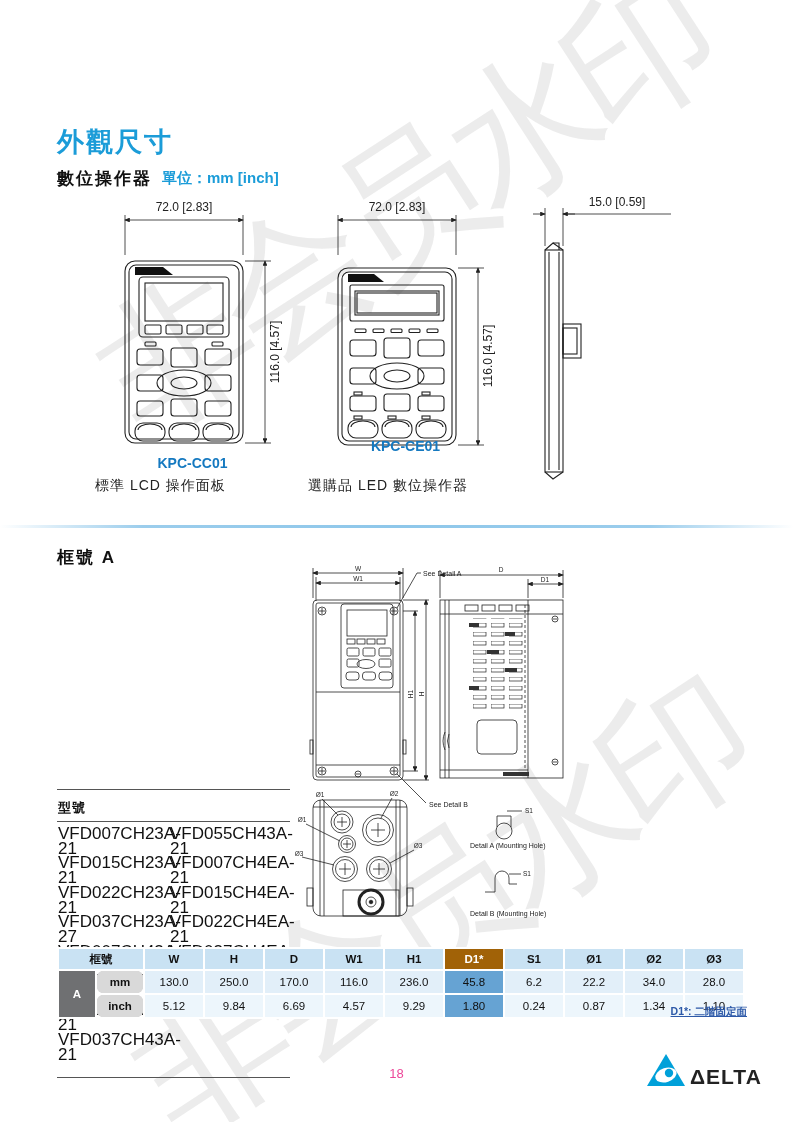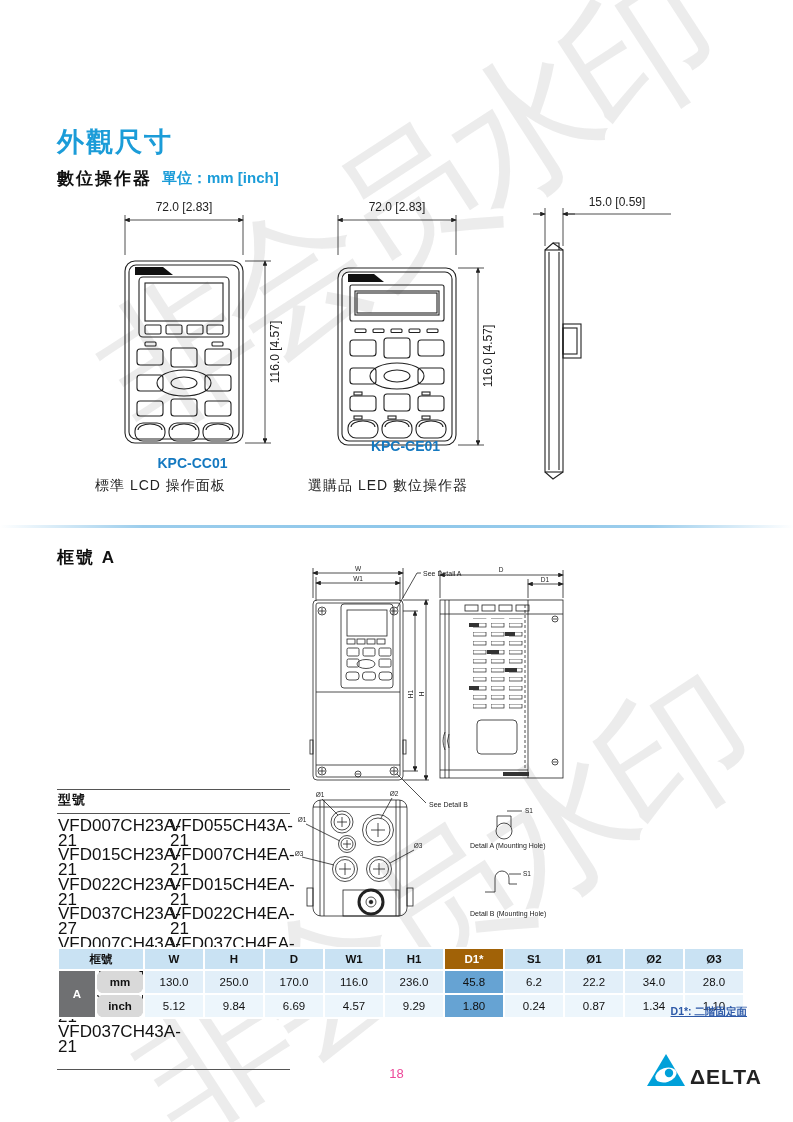--- a/index.html
+++ b/index.html
@@ -12,21 +12,21 @@
   .z{z-index:1;}
   .title{font-size:27px;font-weight:bold;color:#1b9cd8;letter-spacing:2px;}
   .h2{font-size:17px;font-weight:bold;color:#111;letter-spacing:2px;}
   .unit{font-size:15px;font-weight:bold;color:#1b9cd8;}
   .kpcname{font-size:14px;font-weight:bold;color:#1579c0;text-align:center;}
   .kpccap{font-size:14px;color:#222;text-align:left;letter-spacing:1px;}
   .divider{position:absolute;left:0;top:525px;width:793px;height:3px;z-index:1;
     background:linear-gradient(90deg,rgba(142,199,234,0) 0%,#9bcdec 18%,#8ec7ea 50%,#9bcdec 82%,rgba(142,199,234,0) 100%);}
   .models{z-index:1;font-family:"Liberation Sans",sans-serif;}
   .m-head{border-top:1.5px solid #555;border-bottom:1.5px solid #555;font-weight:bold;
-          font-size:13px;padding:1px 0 4px 1px;letter-spacing:1px;}
+          font-size:13px;padding:9px 0 4px 1px;letter-spacing:1px;}
   .m-cols{display:flex;border-bottom:1.5px solid #555;padding:5px 0 15px 1px;
           font-size:17px;line-height:14.7px;}
   .dimtable{border-collapse:collapse;table-layout:fixed;z-index:1;}
   .dimtable th,.dimtable td{border:2px solid #fff;font-size:11.5px;text-align:center;
           padding:0;font-family:"Liberation Sans",sans-serif;}
   .hrow th{background:#c9e2f3;font-weight:bold;height:20px;color:#111;}
   .hrow th.d1h{background:#a16207;color:#fff;}
   .rmm td,.rin td{height:22px;color:#111;}
   .rmm td{background:#e2eff9;}
   .rin td{background:#edf6fc;}

